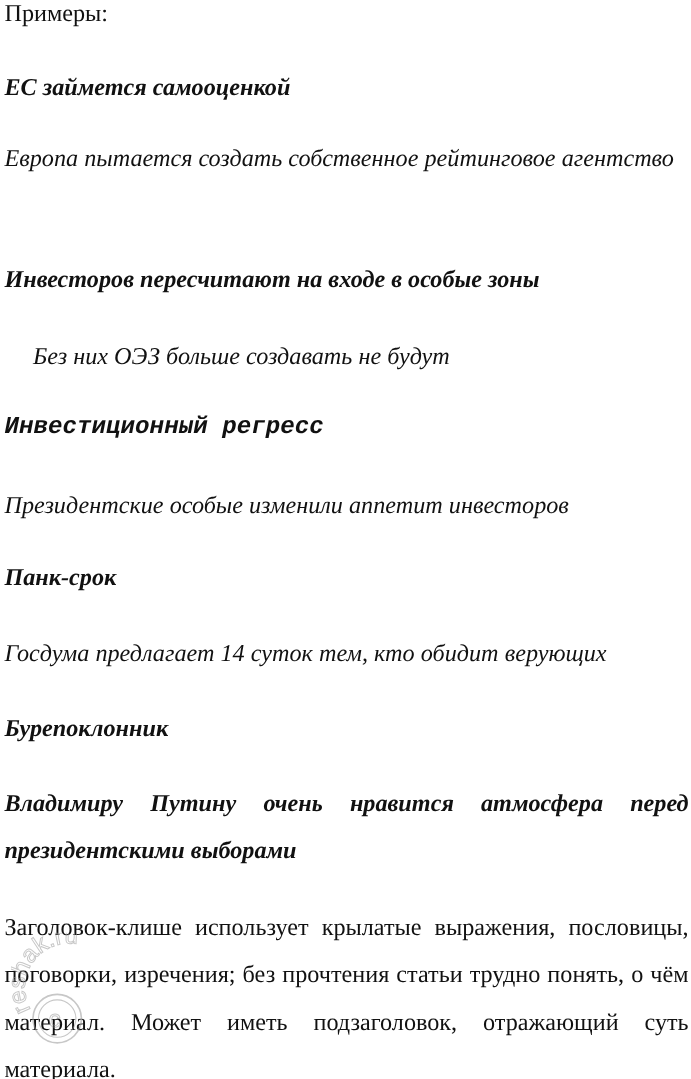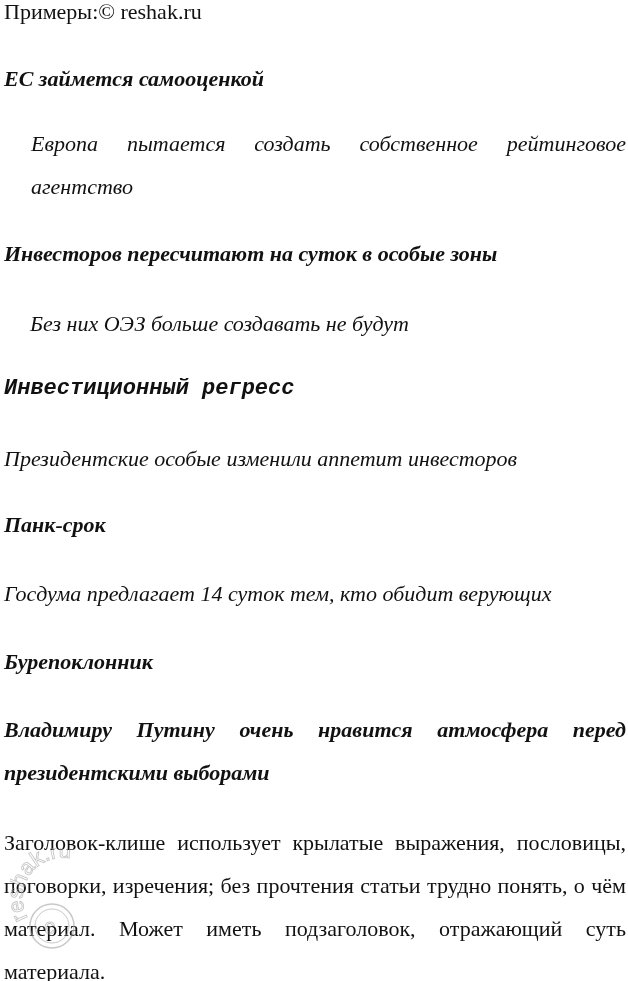--- a/index.html
+++ b/index.html
@@ -56,28 +56,27 @@
       height: 110px;
       pointer-events: none;
       opacity: 0.55;
     }
   </style>
 </head>
 <body>
 
 <div class="header">
   <span>Примеры:</span>
-  <span>© reshak.ru</span>
 </div>
 
 <div class="content">
   <div class="title" style="top:66px;">ЕС займется самооценкой</div>
-  <div class="sub" style="top:122px;margin-left:27px;">Европа пытается создать собственное рейтинговое агентство</div>
+  <div class="sub" style="top:122px;">Европа пытается создать собственное рейтинговое агентство</div>
 
-  <div class="title" style="top:241px;">Инвесторов пересчитают на суток в особые зоны</div>
+  <div class="title" style="top:241px;">Инвесторов пересчитают на входе в особые зоны</div>
   <div class="sub single" style="top:302px;margin-left:26px;">Без них ОЭЗ больше создавать не будут</div>
 
   <div class="title" style="top:376px;font-family:Liberation Mono, monospace;">Инвестиционный регресс</div>
   <div class="sub single" style="top:437px;">Президентские особые изменили аппетит инвесторов</div>
 
   <div class="title" style="top:512px;">Панк-срок</div>
   <div class="sub single" style="top:572px;">Госдума предлагает 14 суток тем, кто обидит верующих</div>
 
   <div class="title" style="top:649px;text-align:center;">Бурепоклонник</div>
   <div class="sub" style="top:708px;font-weight:bold;">Владимиру Путину очень нравится атмосфера перед президентскими выборами</div>

